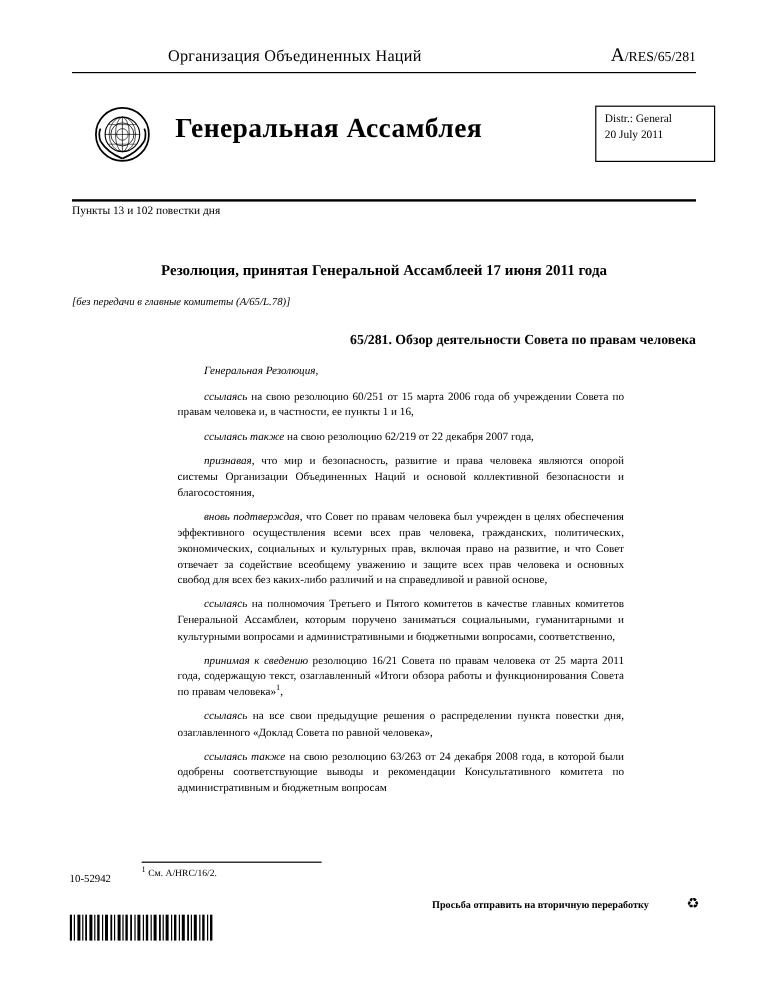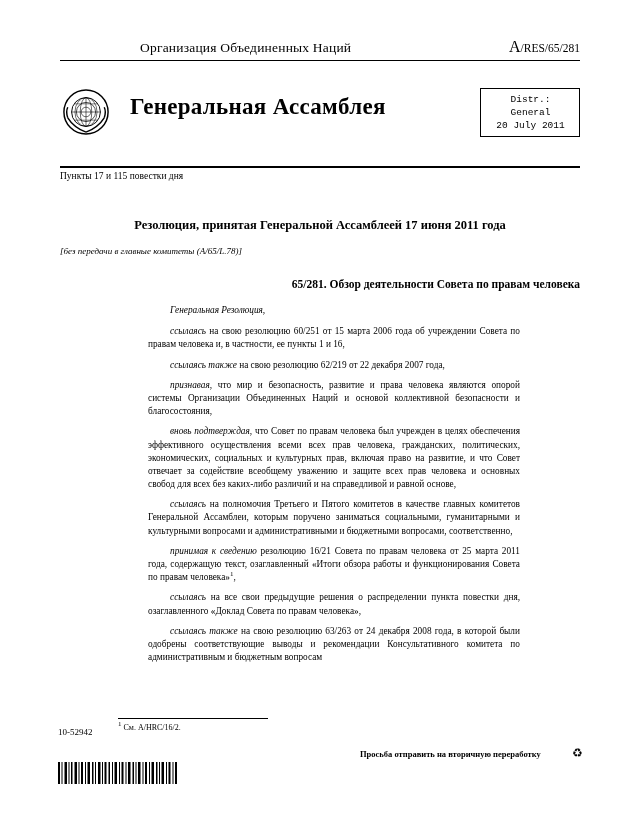--- a/index.html
+++ b/index.html
@@ -57,25 +57,24 @@
     position: absolute;
     left: 60px;
     top: 60px;
     width: 520px;
     border-top: 1px solid #000;
   }
 
   
   .title-band {
     position: absolute;
-    left: 60px;
+    left: 76px;
     top: 86px;
     width: 520px;
     height: 64px;
-    text-align: center;
   }
   .un-emblem {
     position: absolute;
     left: 2px;
     top: 2px;
     width: 48px;
     height: 48px;
   }
   .ga-title {
     position: absolute;
@@ -85,25 +84,24 @@
     font-size: 23px;
     font-weight: bold;
     letter-spacing: 0.3px;
   }
   .distr-box {
     position: absolute;
     right: 0px;
     top: 2px;
     width: 100px;
     border: 1px solid #000;
-    padding: 5px 6px 4px 7px;
+    padding: 5px 6px 14px 7px;
     font-size: 9.5px;
     line-height: 1.35;
     box-sizing: border-box;
-    font-family: Liberation Mono, monospace;
   }
 
   .rule-mid {
     position: absolute;
     left: 60px;
     top: 166px;
     width: 520px;
     border-top: 2px solid #000;
   }
 
@@ -256,21 +254,21 @@
     </svg>
     <div class="ga-title">Генеральная Ассамблея</div>
     <div class="distr-box">
       <div>Distr.: General</div>
       <div>20 July 2011</div>
     </div>
   </div>
   <div class="rule-mid"></div>
 
   <div class="session">
-    <div class="item-line">Пункты 17 и 115 повестки дня</div>
+    <div class="item-line">Пункты 13 и 102 повестки дня</div>
   </div>
 
   <div class="res-title">Резолюция, принятая Генеральной Ассамблеей 17 июня 2011 года</div>
   <div class="res-sub">[без передачи в главные комитеты (A/65/L.78)]</div>
   <div class="res-num">65/281.  Обзор деятельности Совета по правам человека</div>
 
   <div class="body-text">
     <p class="opening">Генеральная Резолюция,</p>
 
     <p><span class="lead">ссылаясь</span><span> на свою резолюцию 60/251 от 15 марта 2006 года об учреждении Совета по правам человека и, в частности, ее пункты 1 и 16,</span></p>
@@ -278,21 +276,21 @@
     <p><span class="lead">ссылаясь также</span><span> на свою резолюцию 62/219 от 22 декабря 2007 года,</span></p>
 
     <p><span class="lead">признавая</span><span>, что мир и безопасность, развитие и права человека являются опорой системы Организации Объединенных Наций и основой коллективной безопасности и благосостояния,</span></p>
 
     <p><span class="lead">вновь подтверждая</span><span>, что Совет по правам человека был учрежден в целях обеспечения эффективного осуществления всеми всех прав человека, гражданских, политических, экономических, социальных и культурных прав, включая право на развитие, и что Совет отвечает за содействие всеобщему уважению и защите всех прав человека и основных свобод для всех без каких-либо различий и на справедливой и равной основе,</span></p>
 
     <p><span class="lead">ссылаясь</span><span> на полномочия Третьего и Пятого комитетов в качестве главных комитетов Генеральной Ассамблеи, которым поручено заниматься социальными, гуманитарными и культурными вопросами и административными и бюджетными вопросами, соответственно,</span></p>
 
     <p><span class="lead">принимая к сведению</span><span> резолюцию 16/21 Совета по правам человека от 25 марта 2011 года, содержащую текст, озаглавленный «Итоги обзора работы и функционирования Совета по правам человека»</span><sup>1</sup><span>,</span></p>
 
-    <p><span class="lead">ссылаясь</span><span> на все свои предыдущие решения о распределении пункта повестки дня, озаглавленного «Доклад Совета по правам человека»,</span></p>
+    <p><span class="lead">ссылаясь</span><span> на все свои предыдущие решения о распределении пункта повестки дня, озаглавленного «Доклад Совета по равной человека»,</span></p>
 
     <p><span class="lead">ссылаясь также</span><span> на свою резолюцию 63/263 от 24 декабря 2008 года, в которой были одобрены соответствующие выводы и рекомендации Консультативного комитета по административным и бюджетным вопросам</span></p>
   </div>
 
   <div class="fn-rule"></div>
   <div class="footnote"><sup>1</sup><span> См. A/HRC/16/2.</span></div>
 
   <div class="job-no">10-52942</div>
   <svg class="barcode" viewBox="0 0 240 44" preserveAspectRatio="none">
     <g fill="#000">

